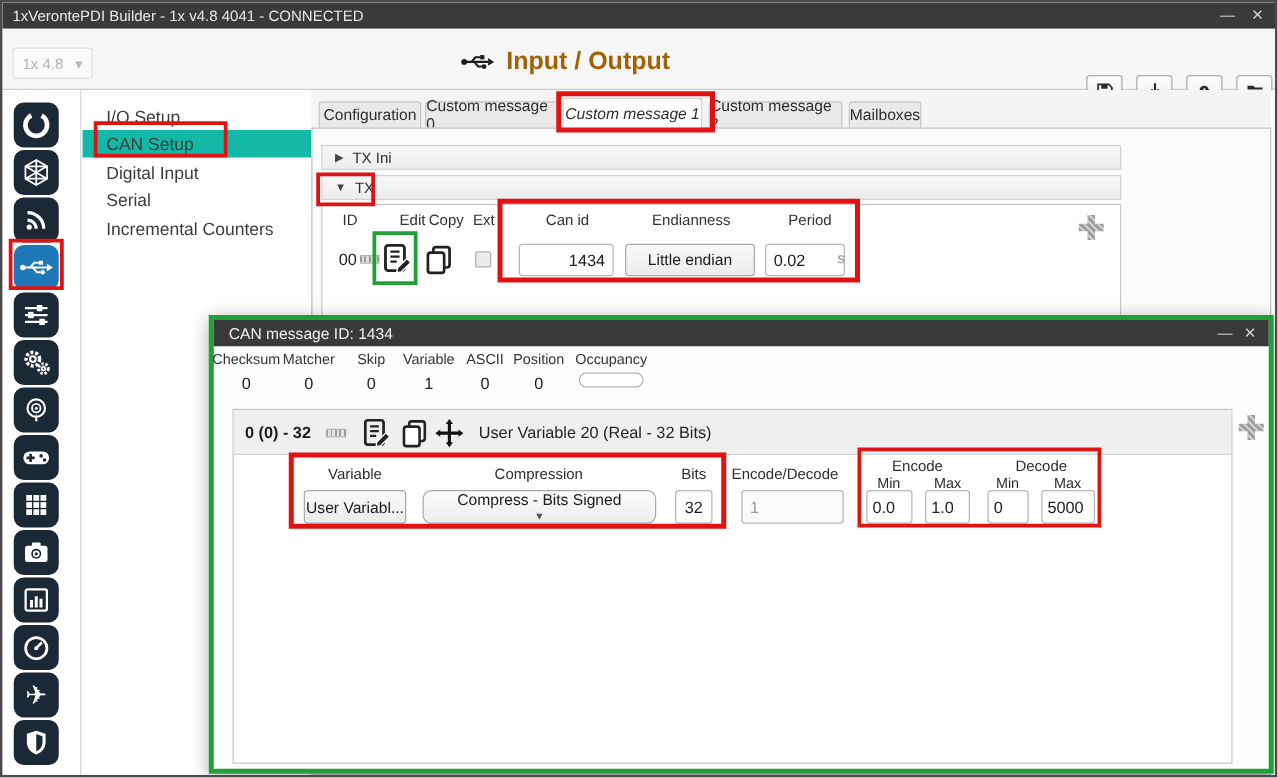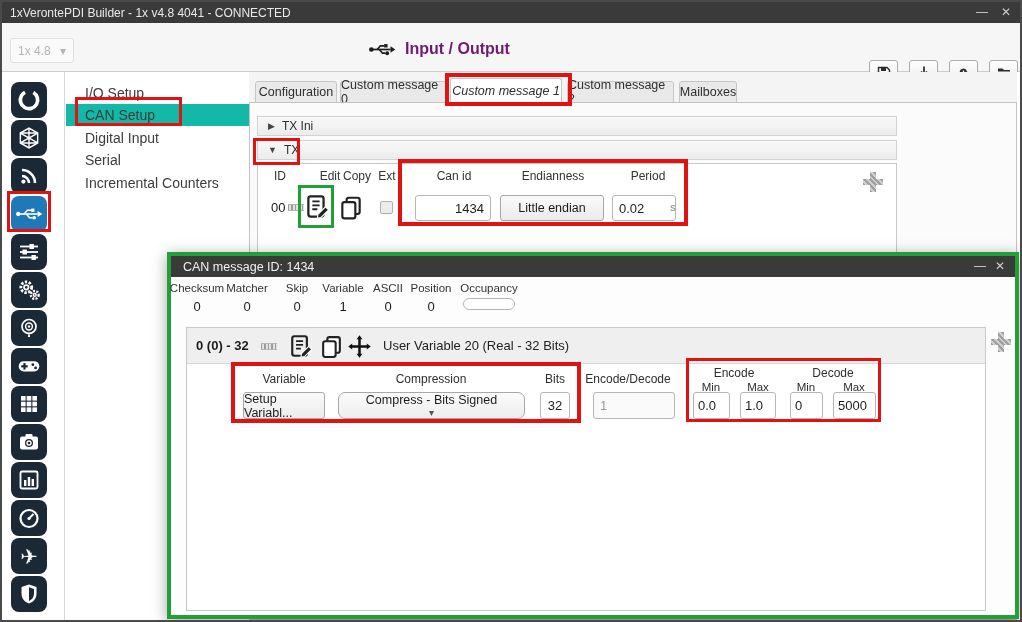--- a/index.html
+++ b/index.html
@@ -18,21 +18,21 @@
 
   
   .header { position:absolute; left:0; top:21px; width:100%; height:49px;
             background:#f6f6f6; border-bottom:1px solid #cdcdcd; }
   .verbox { position:absolute; left:8px; top:15px; width:64px; height:25px;
             border:1px solid #e0e0e0; border-radius:3px; background:#fafafa;
             color:#b5b5b5; font-size:12px; display:flex; align-items:center;
             padding:0 7px; justify-content:space-between; }
   .pagetitle { position:absolute; left:366px; top:11px; height:30px;
                display:flex; align-items:center; gap:9px; }
-  .pagetitle .t { font-size:16px; font-weight:bold; color:#701a75; }
+  .pagetitle .t { font-size:20px; font-weight:bold; color:#a16207; }
   .toolbtn { position:absolute; top:37px; width:29px; height:26px;
              background:linear-gradient(#fdfdfd,#ececec); border:1px solid #ababab;
              border-radius:3px; display:flex; align-items:center; justify-content:center; }
 
   
   .tile { position:absolute; left:9px; width:36px; height:36px; background:#1b2836;
           border-radius:8px; display:flex; align-items:center; justify-content:center; }
   .tile.sel { background:#1f78b8; }
   .tile svg { display:block; }
   .plane-glyph { color:#fff; font-size:21px; line-height:1; }
@@ -409,21 +409,21 @@
       <span class="flabel" style="left:244px; top:44px;">Compression</span>
       <span class="flabel" style="left:368px; top:44px;">Bits</span>
       <span class="flabel" style="left:441px; top:44px;">Encode/Decode</span>
       <span class="flabel" style="left:547px; top:38px;">Encode</span>
       <span class="flabel" style="left:646px; top:38px;">Decode</span>
       <span class="fsub" style="left:524px; top:53px;">Min</span>
       <span class="fsub" style="left:571px; top:53px;">Max</span>
       <span class="fsub" style="left:619px; top:53px;">Min</span>
       <span class="fsub" style="left:667px; top:53px;">Max</span>
 
-      <div class="btn3d abs" style="left:56px; top:64px; width:82px; height:27px;">Setup Variabl...</div>
+      <div class="btn3d abs" style="left:56px; top:64px; width:82px; height:27px;">User Variabl...</div>
       <div class="selectbox" style="left:151px; top:64px; width:187px;">
         <span>Compress - Bits Signed</span>
         <span style="color:#555; font-size:10px;">▾</span>
       </div>
       <input class="tbox abs" style="left: 353px; top: 64px; width: 30px; height: 27px; text-align: center; padding: 0px 3px;" value="32">
       <input class="tbox abs" style="left: 406px; top: 64px; width: 82px; height: 27px; color: rgb(154, 154, 154); background: rgb(250, 250, 250);" value="1">
       <input class="tbox abs" style="left: 506px; top: 64px; width: 37px; height: 27px; padding: 0px 4px;" value="0.0">
       <input class="tbox abs" style="left: 553px; top: 64px; width: 36px; height: 27px; padding: 0px 4px;" value="1.0">
       <input class="tbox abs" style="left: 603px; top: 64px; width: 33px; height: 27px; padding: 0px 4px;" value="0">
       <input class="tbox abs" style="left: 646px; top: 64px; width: 43px; height: 27px; padding: 0px 4px;" value="5000">

